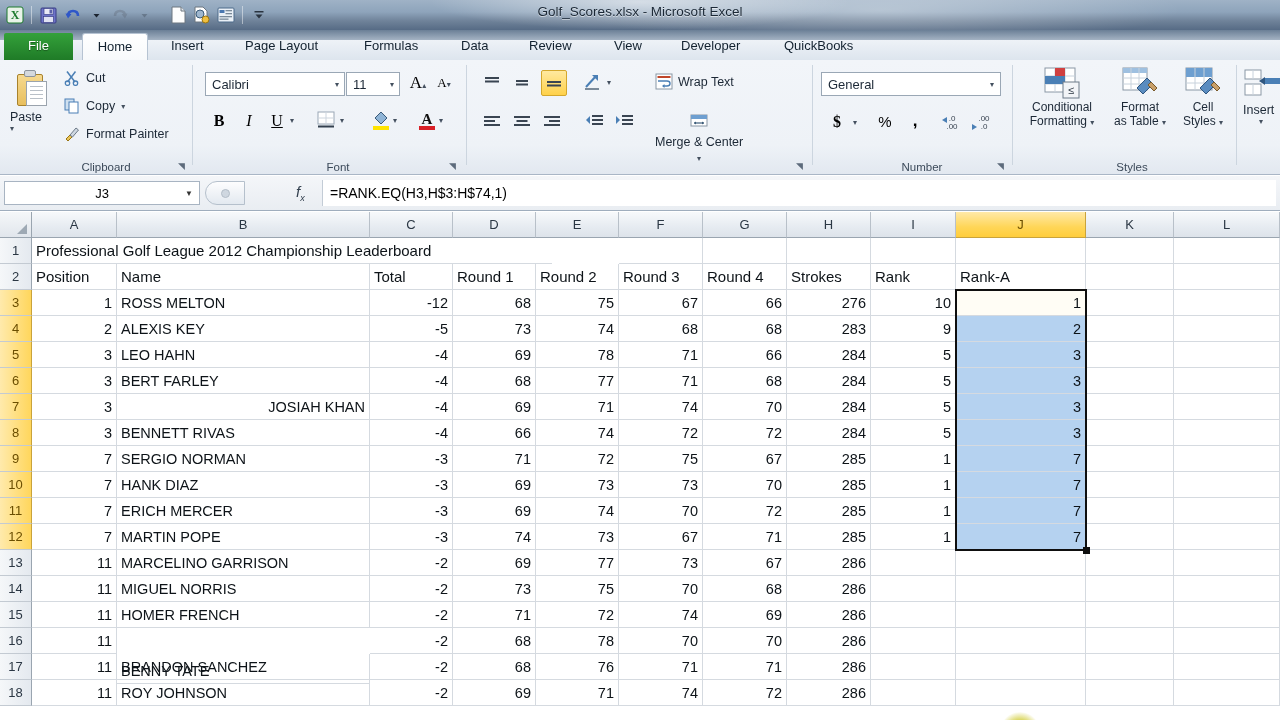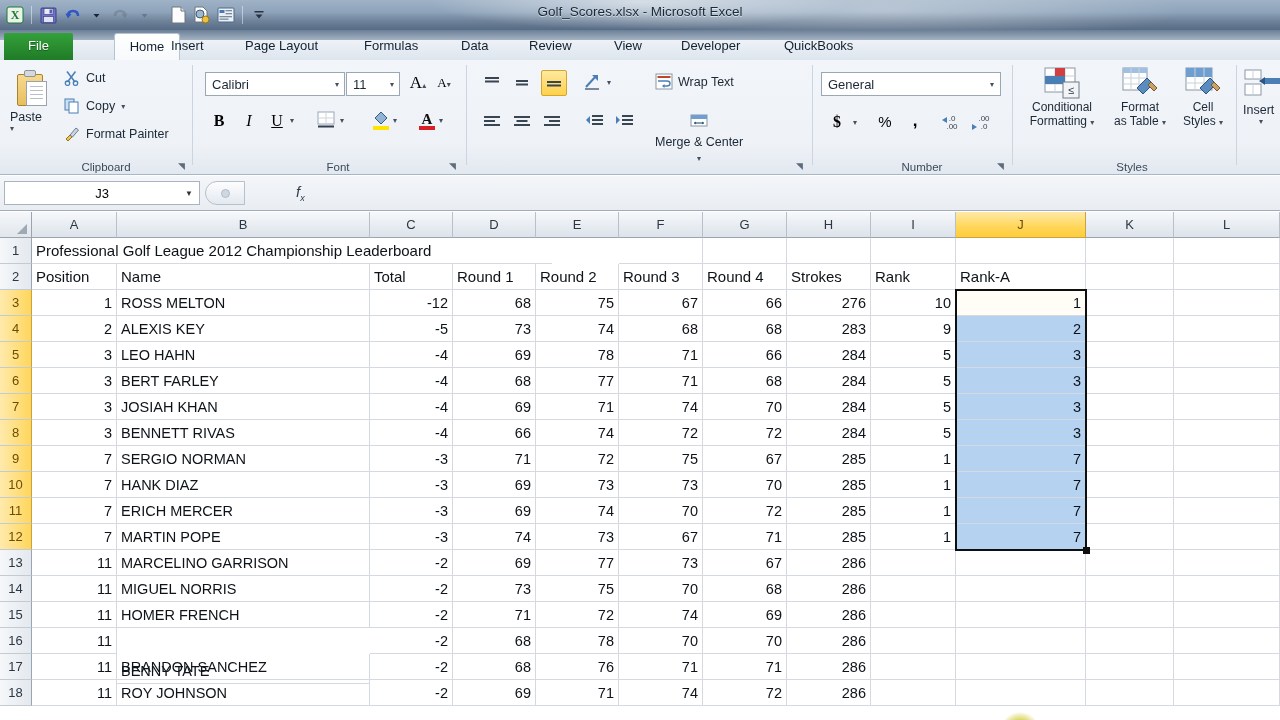--- a/index.html
+++ b/index.html
@@ -243,21 +243,21 @@
           <path d="M2.5 5.5 L9.5 5.5 L6 9.5 Z" fill="#2a3440"></path>
         </svg>
     </div>
   </div>
   <div class="win-title">Golf_Scores.xlsx - Microsoft Excel</div>
 </div>
 
 <div id="tabbar">
   <div class="strip"></div>
   <div class="tab file" style="left:4px;">File</div>
-  <div class="tab active" style="left:82px;width:66px;text-align:center;padding:0;margin-left:32px;">Home</div>
+  <div class="tab active" style="left:82px;width:66px;text-align:center;padding:0;">Home</div>
   <div class="tab" style="left:160px;">Insert</div>
   <div class="tab" style="left:234px;">Page Layout</div>
   <div class="tab" style="left:353px;">Formulas</div>
   <div class="tab" style="left:450px;">Data</div>
   <div class="tab" style="left:518px;">Review</div>
   <div class="tab" style="left:603px;">View</div>
   <div class="tab" style="left:670px;">Developer</div>
   <div class="tab" style="left:773px;">QuickBooks</div>
 </div>
 
@@ -530,20 +530,23 @@
 
 <div id="fbar">
   <div id="namebox">
     <span>J3</span>
     <span class="nbcar">▼</span>
   </div>
   <div id="nb-drop">
     <span class="dot"></span>
   </div>
   <div id="fx"><i>f</i><sub>x</sub></div>
+  <div id="fbline">
+    <span>=RANK.EQ(H3,H$3:H$74,1)</span>
+  </div>
 </div>
 
 <div id="grid">
 
   <div id="colhead"></div>
   <div id="cornerbox"></div>
 
   <div id="cols-host">
       <div class="ch" style="left: 32px; width: 85px;">A</div>
       <div class="ch" style="left: 117px; width: 253px;">B</div>
@@ -628,21 +631,21 @@
       <div class="cell r" style="left: 536px; top: 156px; width: 83px;">77</div>
       <div class="cell r" style="left: 619px; top: 156px; width: 84px;">71</div>
       <div class="cell r" style="left: 703px; top: 156px; width: 84px;">68</div>
       <div class="cell r" style="left: 787px; top: 156px; width: 84px;">284</div>
       <div class="cell r" style="left: 871px; top: 156px; width: 85px;">5</div>
       <div class="cell r selfill" style="left: 956px; top: 156px; width: 130px;">3</div>
       <div class="cell r" style="left: 1086px; top: 156px; width: 88px;"></div>
       <div class="cell r" style="left: 1174px; top: 156px; width: 106px;"></div>
       <div class="rh sel" style="top: 182px; height: 26px; line-height: 25px;">7</div>
       <div class="cell r" style="left: 32px; top: 182px; width: 85px;">3</div>
-      <div class="cell l" style="left: 117px; top: 182px; width: 253px;">JOSIAH KHAN</div>
+      <div class="cell l" style="left: 117px; top: 182px; width: 253px; text-align: right;">JOSIAH KHAN</div>
       <div class="cell r" style="left: 370px; top: 182px; width: 83px;">-4</div>
       <div class="cell r" style="left: 453px; top: 182px; width: 83px;">69</div>
       <div class="cell r" style="left: 536px; top: 182px; width: 83px;">71</div>
       <div class="cell r" style="left: 619px; top: 182px; width: 84px;">74</div>
       <div class="cell r" style="left: 703px; top: 182px; width: 84px;">70</div>
       <div class="cell r" style="left: 787px; top: 182px; width: 84px;">284</div>
       <div class="cell r" style="left: 871px; top: 182px; width: 85px;">5</div>
       <div class="cell r selfill" style="left: 956px; top: 182px; width: 130px;">3</div>
       <div class="cell r" style="left: 1086px; top: 182px; width: 88px;"></div>
       <div class="cell r" style="left: 1174px; top: 182px; width: 106px;"></div>

